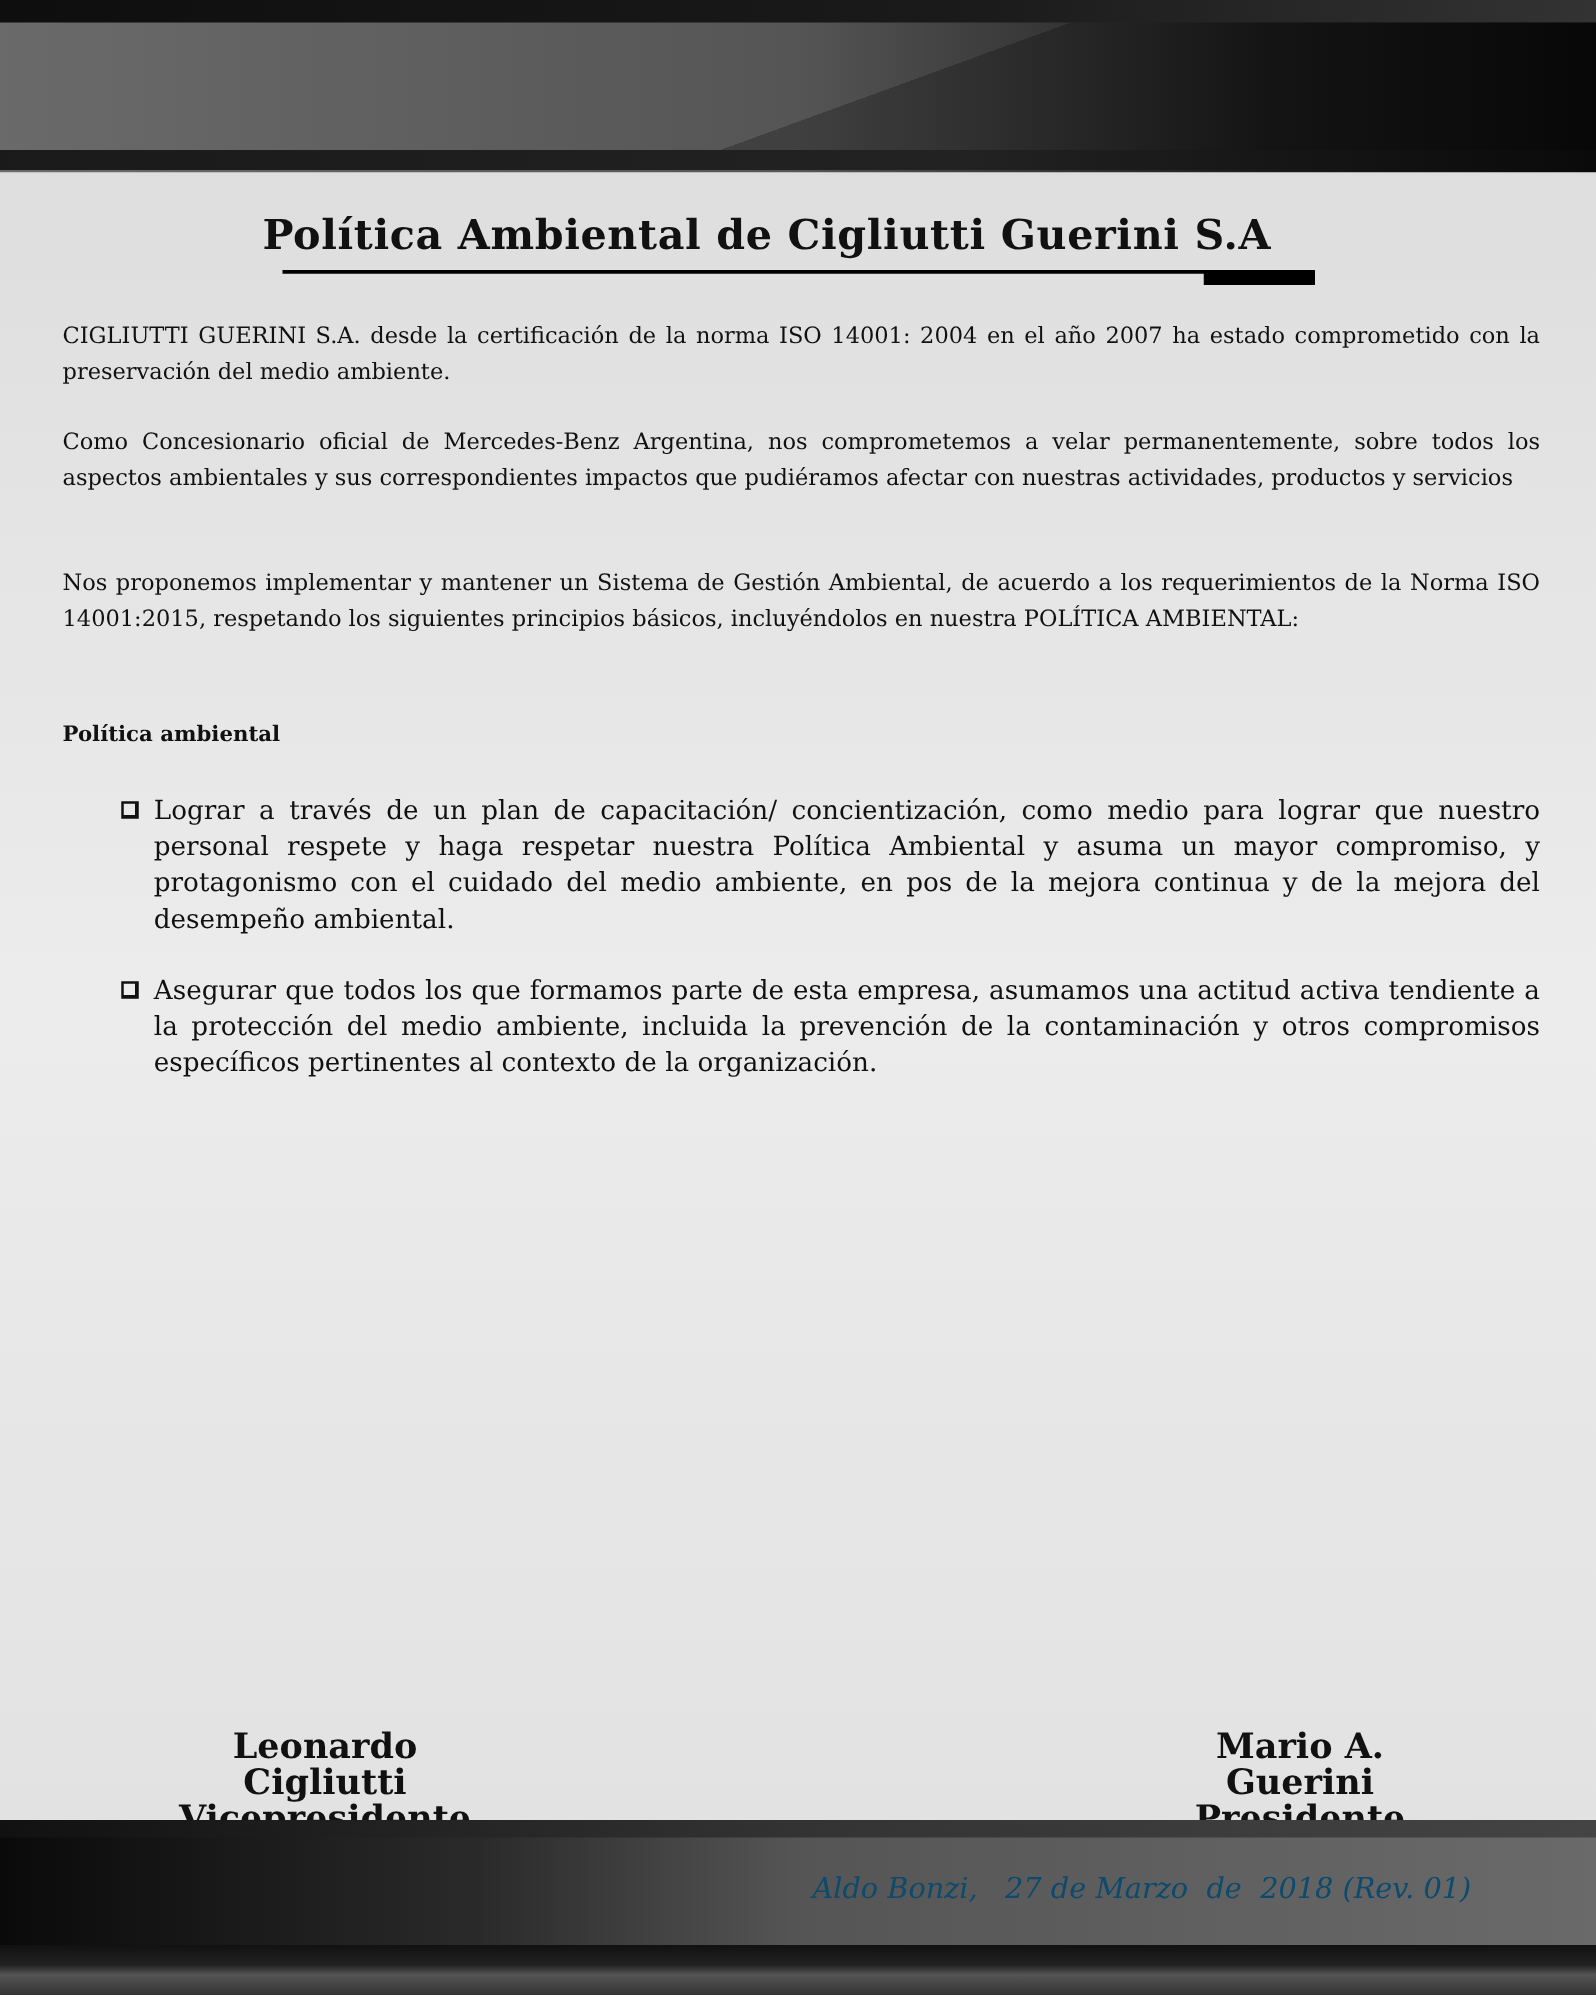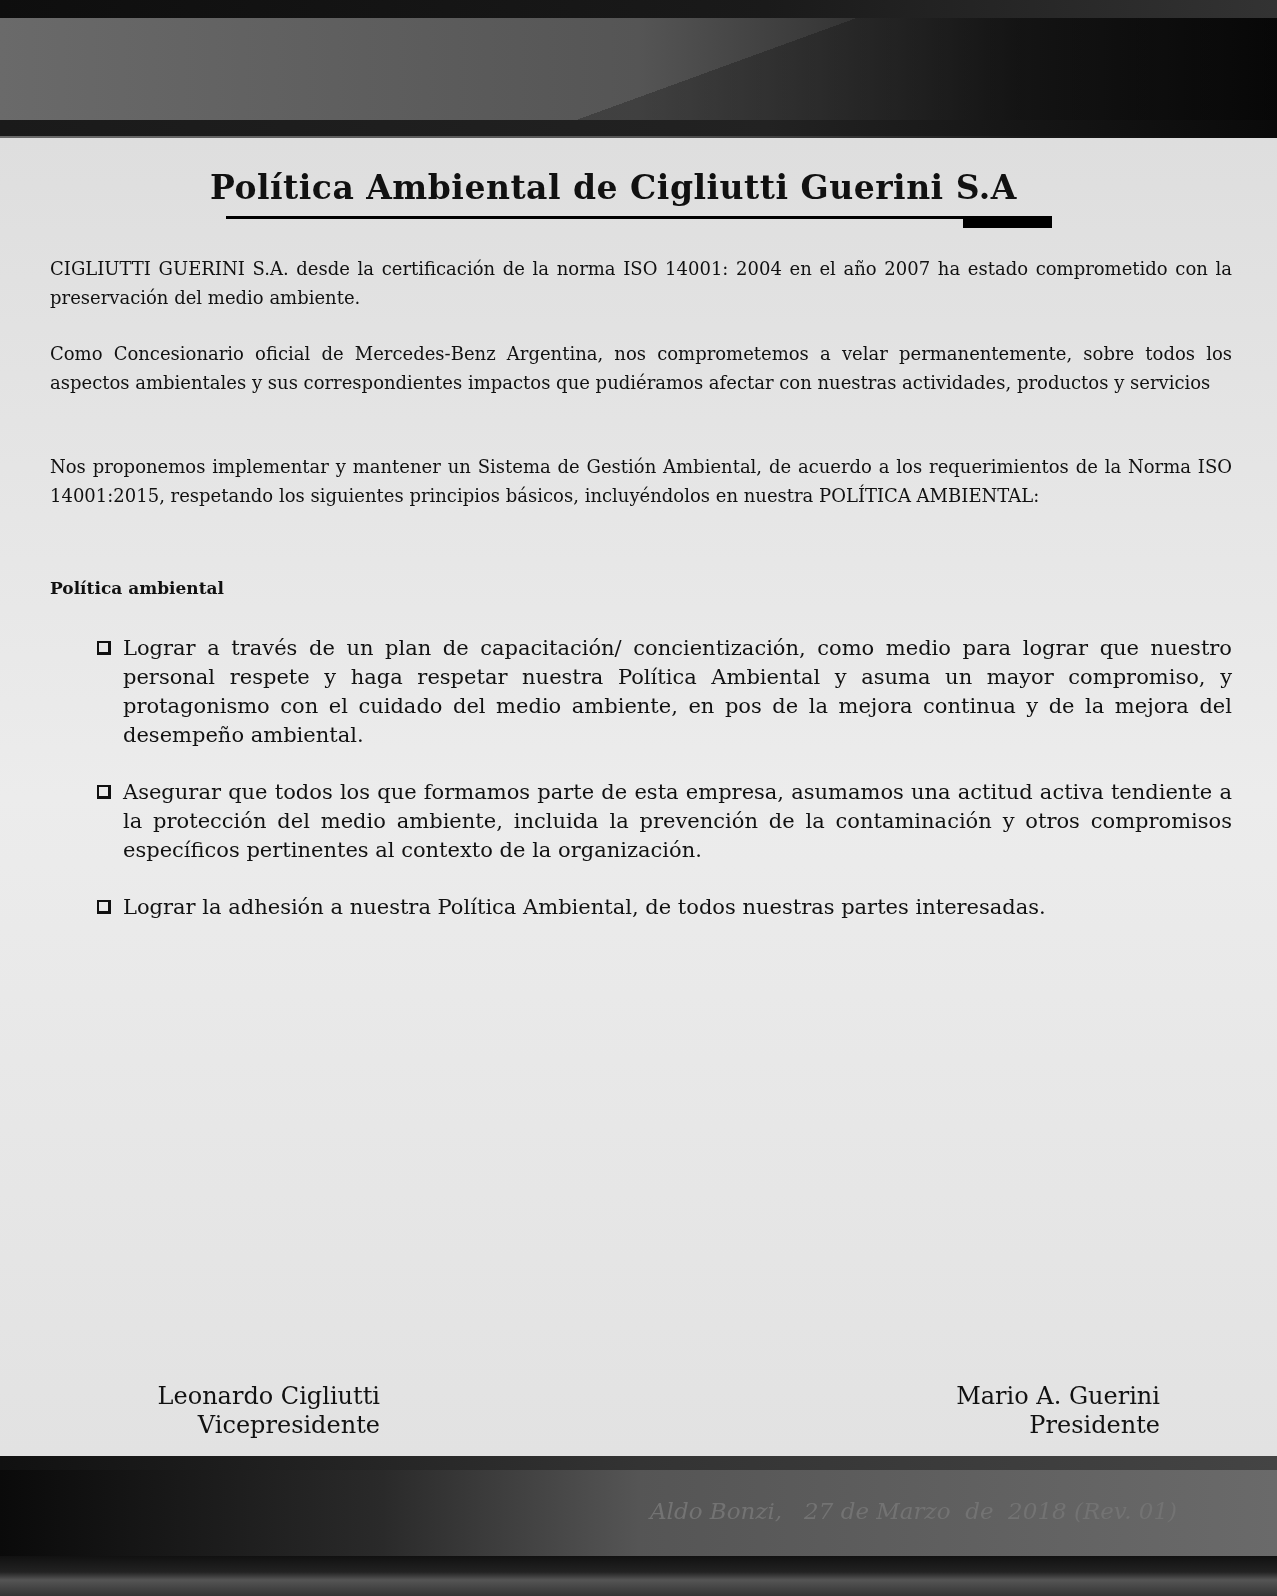--- a/index.html
+++ b/index.html
@@ -19,28 +19,28 @@
   .title { font-family:"DejaVu Serif", serif; font-weight:bold; font-size:33px; letter-spacing:0.5px; margin:0; }
   .title-rule { position:absolute; left:226px; top:216px; width:826px; height:3px; background:#000; }
   .title-rule-block { position:absolute; left:963px; top:216px; width:89px; height:12px; background:#000; }
   .body-text { position:absolute; left:50px; width:1182px; font-size:18px; line-height:29px; text-align:justify; }
   .heading { position:absolute; left:50px; top:578px; font-weight:bold; font-size:17px; }
   .bullets { position:absolute; left:97px; top:634px; width:1135px; }
   .bullet { display:flex; margin-bottom:28px; font-size:21px; line-height:29px; }
   .bullet .box { width:14px; height:14px; border:2px solid #111; border-right-width:3px; border-bottom-width:3px;
      margin-top:7px; margin-right:12px; flex:0 0 auto; box-sizing:border-box; }
   .bullet .txt { text-align:justify; flex:1; }
-  .sig { position:absolute; top:1382px; text-align:right; font-weight:normal; font-size:24px; line-height:29px; }
+  .sig { position:absolute; top:1382px; text-align:center; font-weight:bold; font-size:28px; line-height:29px; }
   .footer-band { position:absolute; left:0; top:1456px; width:1277px; height:140px;
     background:linear-gradient(to right,#0a0a0a 0%,#2a2a2a 30%,#555 50%,#6a6a6a 100%); }
   .footer-band .top-strip { position:absolute; left:0; top:0; width:100%; height:14px;
     background:linear-gradient(to right,#111,#333 50%,#444); }
   .footer-band .bot-strip { position:absolute; left:0; top:100px; width:100%; height:40px;
     background:linear-gradient(to bottom,#111 0%,#222 40%,#555 60%,#333 100%); }
-  .footer-text { position:absolute; right:100px; top:1498px; color:#737373; font-style:italic; font-size:23px; }
+  .footer-text { position:absolute; right:100px; top:1498px; color:#0c4a6e; font-style:italic; font-size:23px; }
 </style>
 </head>
 <body>
 
 <div class="header-band">
   <div class="top-strip"></div>
   <div class="diag"></div>
   <div class="bot-strip"></div>
 </div>
 
@@ -60,24 +60,20 @@
 
 <div class="bullets">
   <div class="bullet">
     <span class="box"></span>
     <span class="txt">Lograr a través de  un  plan de capacitación/ concientización, como medio para lograr que nuestro personal respete y haga respetar  nuestra Política Ambiental y asuma un mayor compromiso,  y protagonismo con el cuidado del medio ambiente, en pos de la mejora continua y de la mejora del desempeño ambiental.</span>
   </div>
   <div class="bullet">
     <span class="box"></span>
     <span class="txt">Asegurar que todos los que formamos parte de esta empresa, asumamos una actitud  activa tendiente a la protección del medio ambiente, incluida la prevención de la contaminación y otros compromisos específicos pertinentes  al contexto de la organización.</span>
   </div>
-  <div class="bullet">
-    <span class="box"></span>
-    <span class="txt">Lograr la adhesión a nuestra Política Ambiental, de todos nuestras partes interesadas.</span>
-  </div>
 </div>
 
 <div class="sig" style="left:140px; width:240px;">
   <div>Leonardo Cigliutti</div>
   <div>Vicepresidente</div>
 </div>
 <div class="sig" style="left:920px; width:240px;">
   <div>Mario A. Guerini</div>
   <div>Presidente</div>
 </div>

